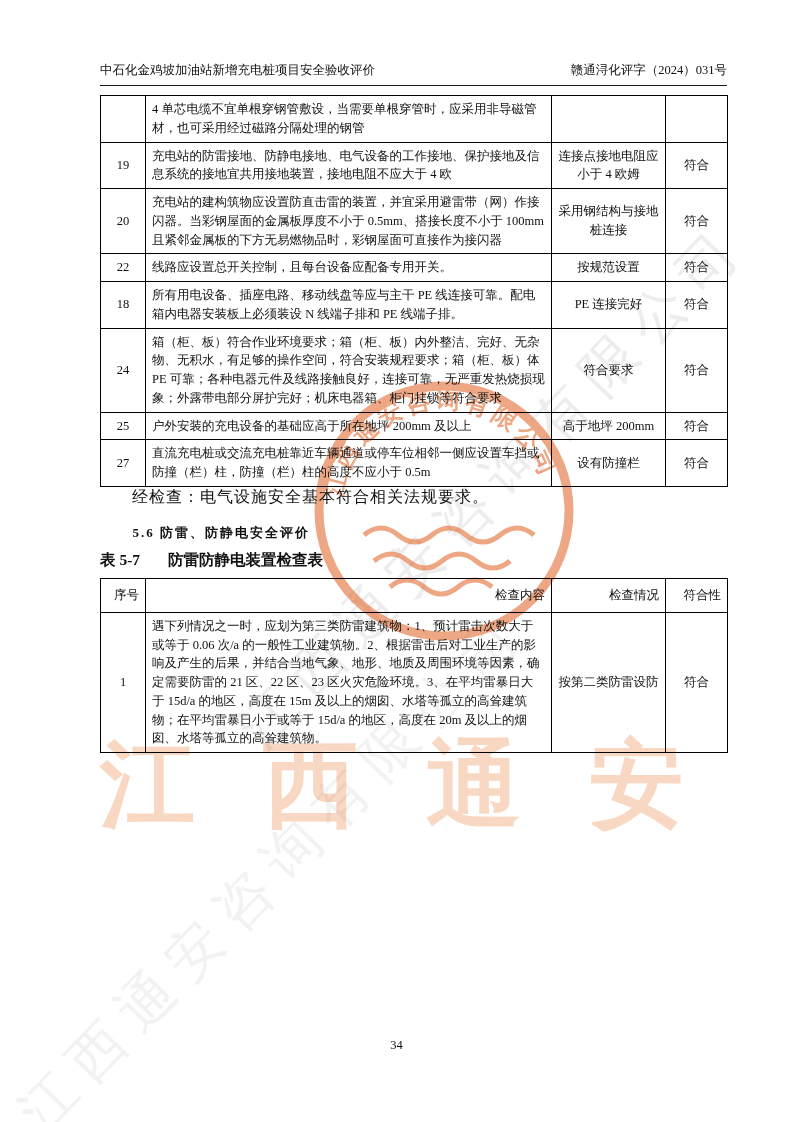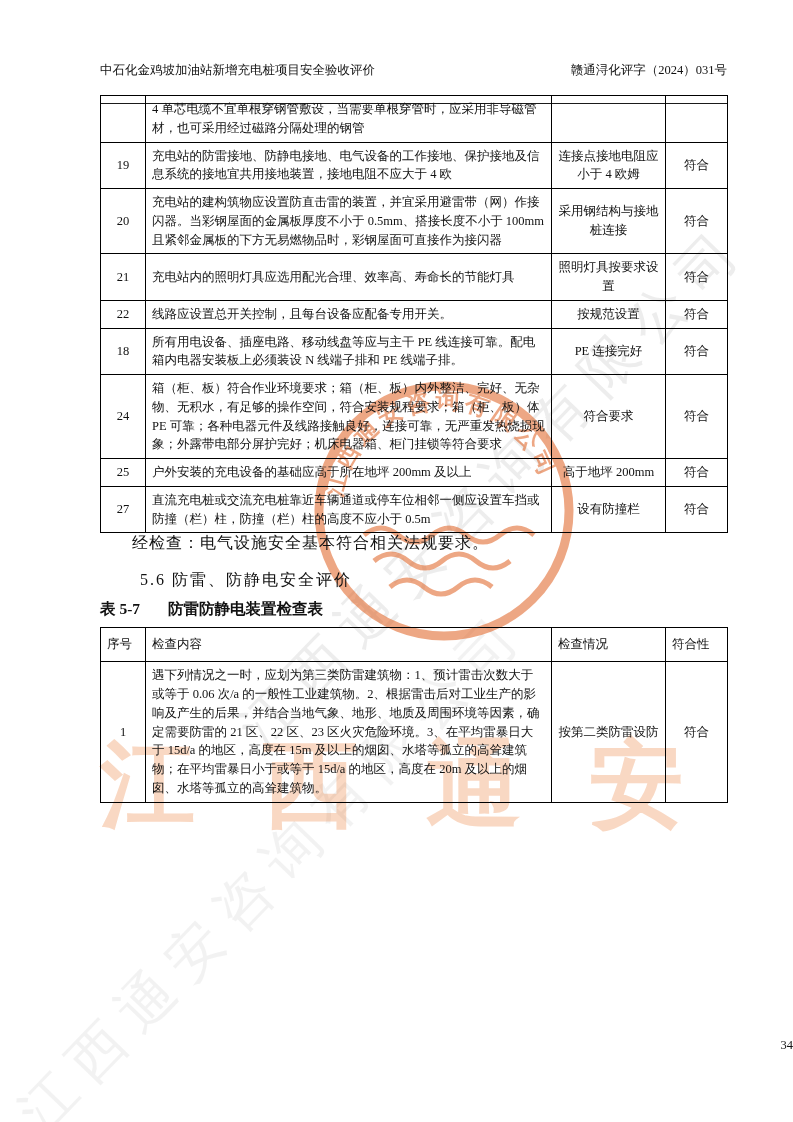--- a/index.html
+++ b/index.html
@@ -28,39 +28,39 @@
   .wm-orange {
     position:absolute; left:100px; top:722px;
     font-size:95px; letter-spacing:68px; white-space:nowrap;
     color:rgba(232,116,40,.28); font-weight:bold;
   }
   .wm-seal { position:absolute; left:308px; top:375px; width:272px; height:272px; opacity:.55; }
   
   .header {
     position:absolute; left:100px; right:66px; top:62px; z-index:2;
     display:flex; justify-content:space-between; align-items:flex-end;
-    font-size:12.5px; padding-bottom:24px;
+    font-size:12.5px; padding-bottom:6px;
     border-bottom:1.8px solid #1a1a1a;
   }
   
   .content { position:absolute; left:100px; width:627px; top:95px; z-index:2; }
   table { width:100%; border-collapse:collapse; table-layout:fixed; font-size:12.5px; }
   td,th { border:1px solid #000; padding:4px 6px; line-height:1.5; vertical-align:middle; word-break:break-all; }
-  th { font-weight:normal; text-align:left; height:34px; }
+  th { font-weight:normal; text-align:right; height:34px; }
   td.no, td.situation, td.compliance { text-align:center; }
   td.content-cell { text-align:left; }
   col.c-no { width:45px; } col.c-content { width:406px; }
   col.c-sit { width:114px; } col.c-comp { width:62px; }
   .summary { font-size:16px; text-indent:2em; letter-spacing:1px; }
-  .heading { margin-top:16px; margin-left:2.5em; font-size:16px; font-weight:normal; letter-spacing:2px; }
+  .heading { margin-top:16px; margin-left:2.5em; font-size:13px; font-weight:bold; letter-spacing:2px; }
   .body-para { margin-top:10px; font-size:16.5px; line-height:2.15; text-indent:2em; letter-spacing:.5px; }
   .caption { margin-top:8px; margin-bottom:7px; font-size:15.5px; font-weight:bold; }
   .caption .gap { display:inline-block; width:28px; }
   
-  .footer { position:absolute; left:0; right:0; top:1038px; z-index:2; text-align:right; font-size:12.5px; }
+  .footer { position:absolute; left:0; right:0; top:1038px; z-index:2; text-align:center; font-size:12.5px; }
 </style>
 </head>
 <body>
 
 <div class="page">
 
   <div class="wm-layer">
     <div class="wm-diag one">江西通安咨询有限公司</div>
     <div class="wm-diag two">江西通安咨询有限公司</div>
     <div class="wm-orange">江西通安</div>
@@ -100,26 +100,20 @@
           <tr>
             <td class="no">19</td>
             <td class="content-cell">充电站的防雷接地、防静电接地、电气设备的工作接地、保护接地及信息系统的接地宜共用接地装置，接地电阻不应大于 4 欧</td>
             <td class="situation">连接点接地电阻应小于 4 欧姆</td>
             <td class="compliance">符合</td>
           </tr>
           <tr>
             <td class="no">20</td>
             <td class="content-cell">充电站的建构筑物应设置防直击雷的装置，并宜采用避雷带（网）作接闪器。当彩钢屋面的金属板厚度不小于 0.5mm、搭接长度不小于 100mm 且紧邻金属板的下方无易燃物品时，彩钢屋面可直接作为接闪器</td>
             <td class="situation">采用钢结构与接地桩连接</td>
-            <td class="compliance">符合</td>
-          </tr>
-          <tr>
-            <td class="no">21</td>
-            <td class="content-cell">充电站内的照明灯具应选用配光合理、效率高、寿命长的节能灯具</td>
-            <td class="situation">照明灯具按要求设置</td>
             <td class="compliance">符合</td>
           </tr>
           <tr>
             <td class="no">22</td>
             <td class="content-cell">线路应设置总开关控制，且每台设备应配备专用开关。</td>
             <td class="situation">按规范设置</td>
             <td class="compliance">符合</td>
           </tr>
           <tr>
             <td class="no">18</td>

